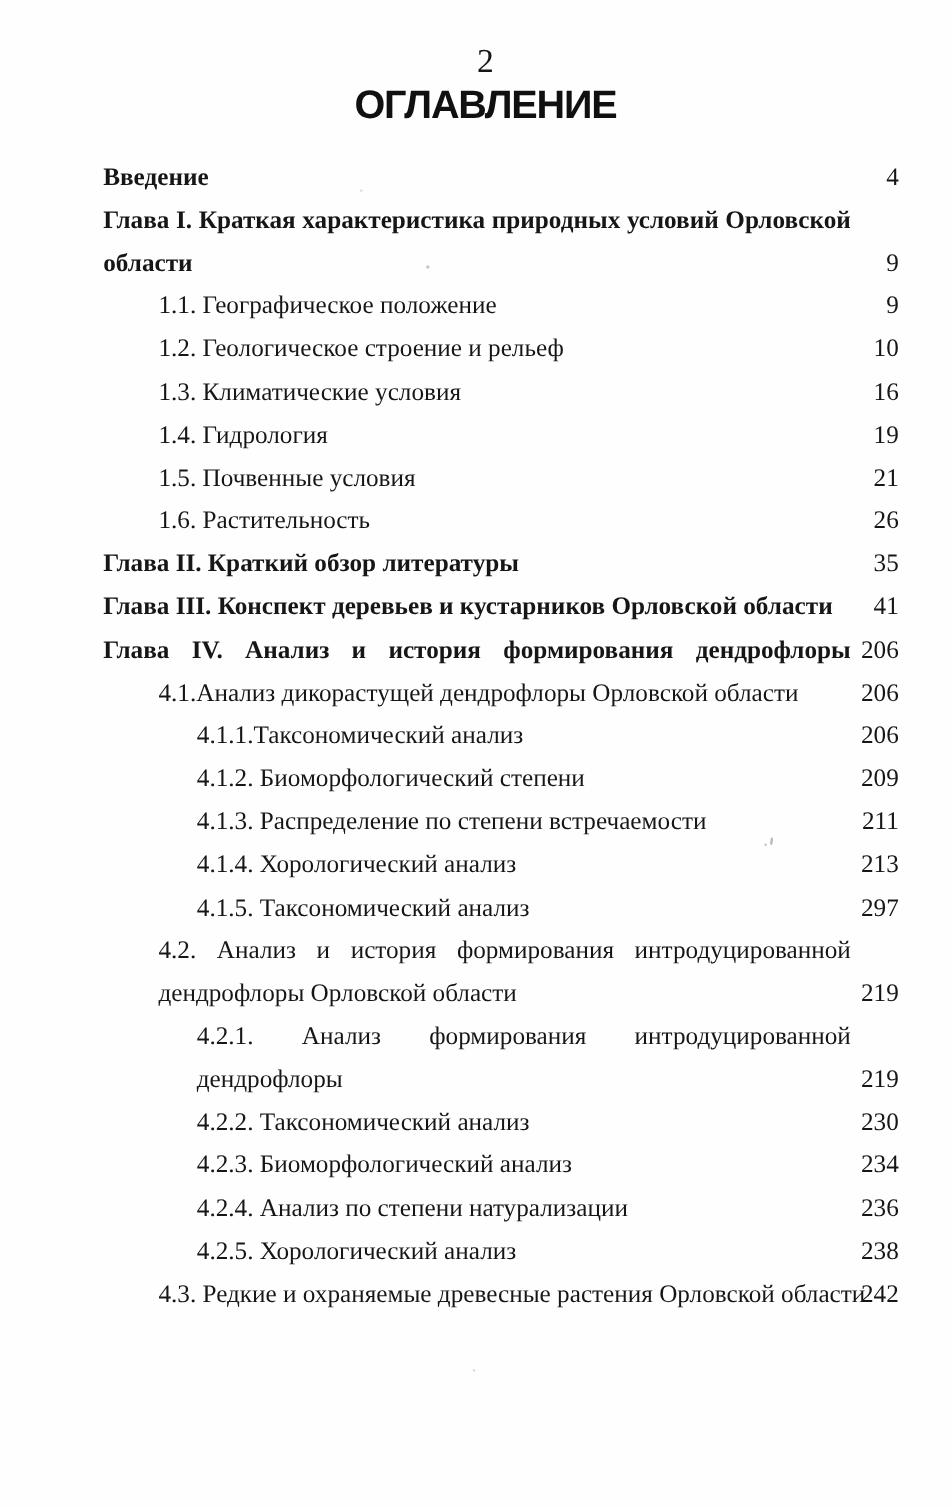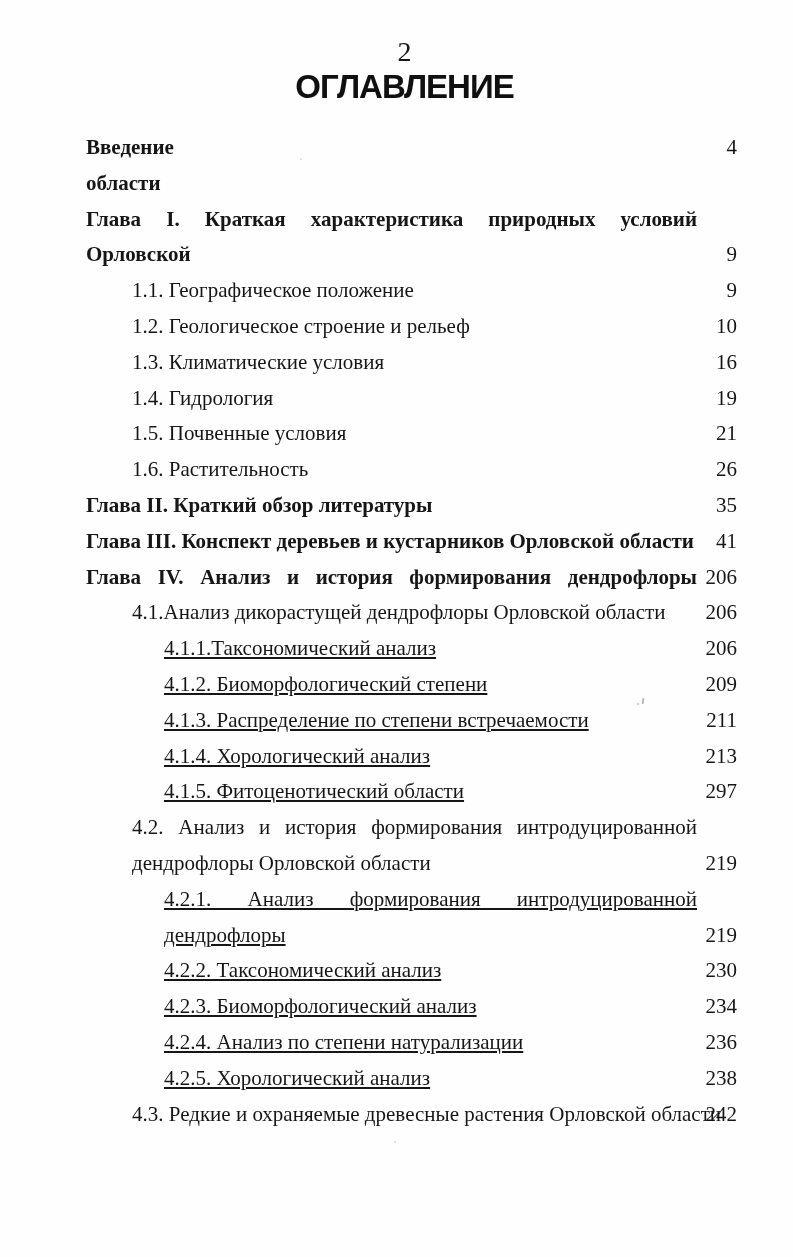--- a/index.html
+++ b/index.html
@@ -42,35 +42,35 @@
     font-size: 33px;
     line-height: 38px;
     letter-spacing: -1px;
     transform: translateX(8px);
     color: #101010;
   }
   .toc {
     position: absolute;
     top: 130px;
     left: 86px;
-    right: 56px;
+    right: 44px;
     font-size: 21px;
     line-height: 35.8px;
   }
   .toc-entry {
     position: relative;
   }
   .toc-entry.bold {
     font-weight: bold;
   }
   .toc-text {
     margin-right: 40px;
   }
   .toc-entry.level-1 .toc-text { margin-left: 46px; }
-  .toc-entry.level-2 .toc-text { margin-left: 78px; text-decoration: underline; }
+  .toc-entry.level-2 .toc-text { margin-left: 78px; }
   .toc-text .line {
     white-space: nowrap;
   }
   .toc-text .line.fill {
     white-space: normal;
     text-align: justify;
     text-align-last: justify;
     text-justify: inter-word;
   }
   .toc-page {
@@ -105,22 +105,22 @@
 
   <div class="toc" id="toc">
       <div class="toc-entry level-0 bold">
         <div class="toc-text">
           <div class="line">Введение</div>
         </div>
         <div class="toc-page">4</div>
       </div>
       <div class="toc-entry level-0 bold">
         <div class="toc-text">
+          <div class="line fill">Глава I. Краткая характеристика природных условий Орловской</div>
           <div class="line">области</div>
-          <div class="line fill">Глава I. Краткая характеристика природных условий Орловской</div>
         </div>
         <div class="toc-page">9</div>
       </div>
       <div class="toc-entry level-1">
         <div class="toc-text">
           <div class="line">1.1. Географическое положение</div>
         </div>
         <div class="toc-page">9</div>
       </div>
       <div class="toc-entry level-1">
@@ -196,21 +196,21 @@
         <div class="toc-page">211</div>
       </div>
       <div class="toc-entry level-2">
         <div class="toc-text">
           <div class="line">4.1.4. Хорологический анализ</div>
         </div>
         <div class="toc-page">213</div>
       </div>
       <div class="toc-entry level-2">
         <div class="toc-text">
-          <div class="line">4.1.5. Фитоценотический области</div>
+          <div class="line">4.1.5. Таксономический анализ</div>
         </div>
         <div class="toc-page">297</div>
       </div>
       <div class="toc-entry level-1">
         <div class="toc-text">
           <div class="line fill">4.2. Анализ и история формирования интродуцированной</div>
           <div class="line">дендрофлоры Орловской области</div>
         </div>
         <div class="toc-page">219</div>
       </div>

